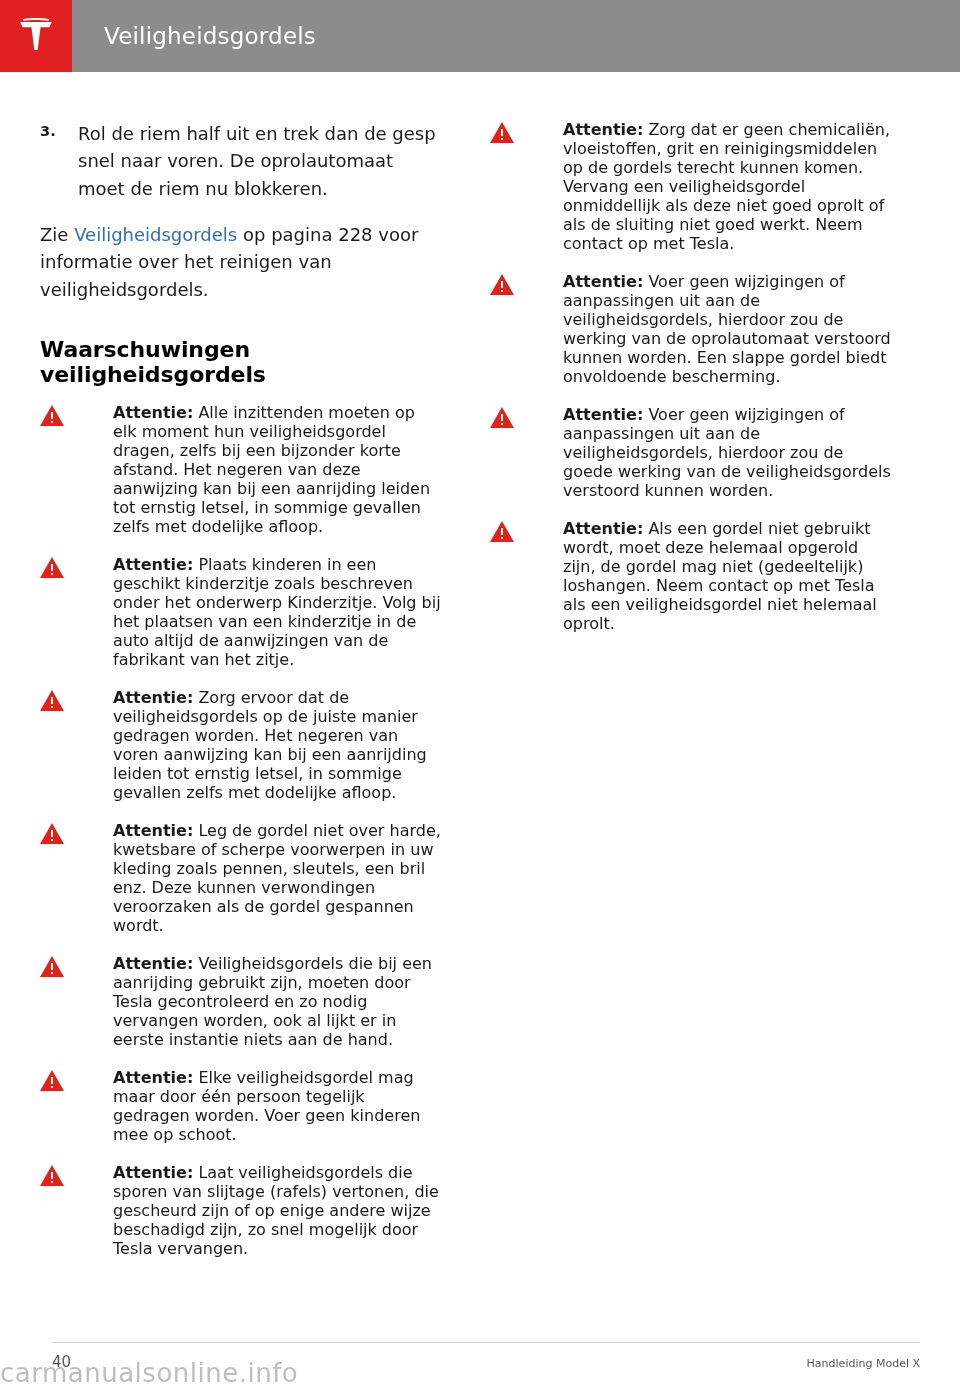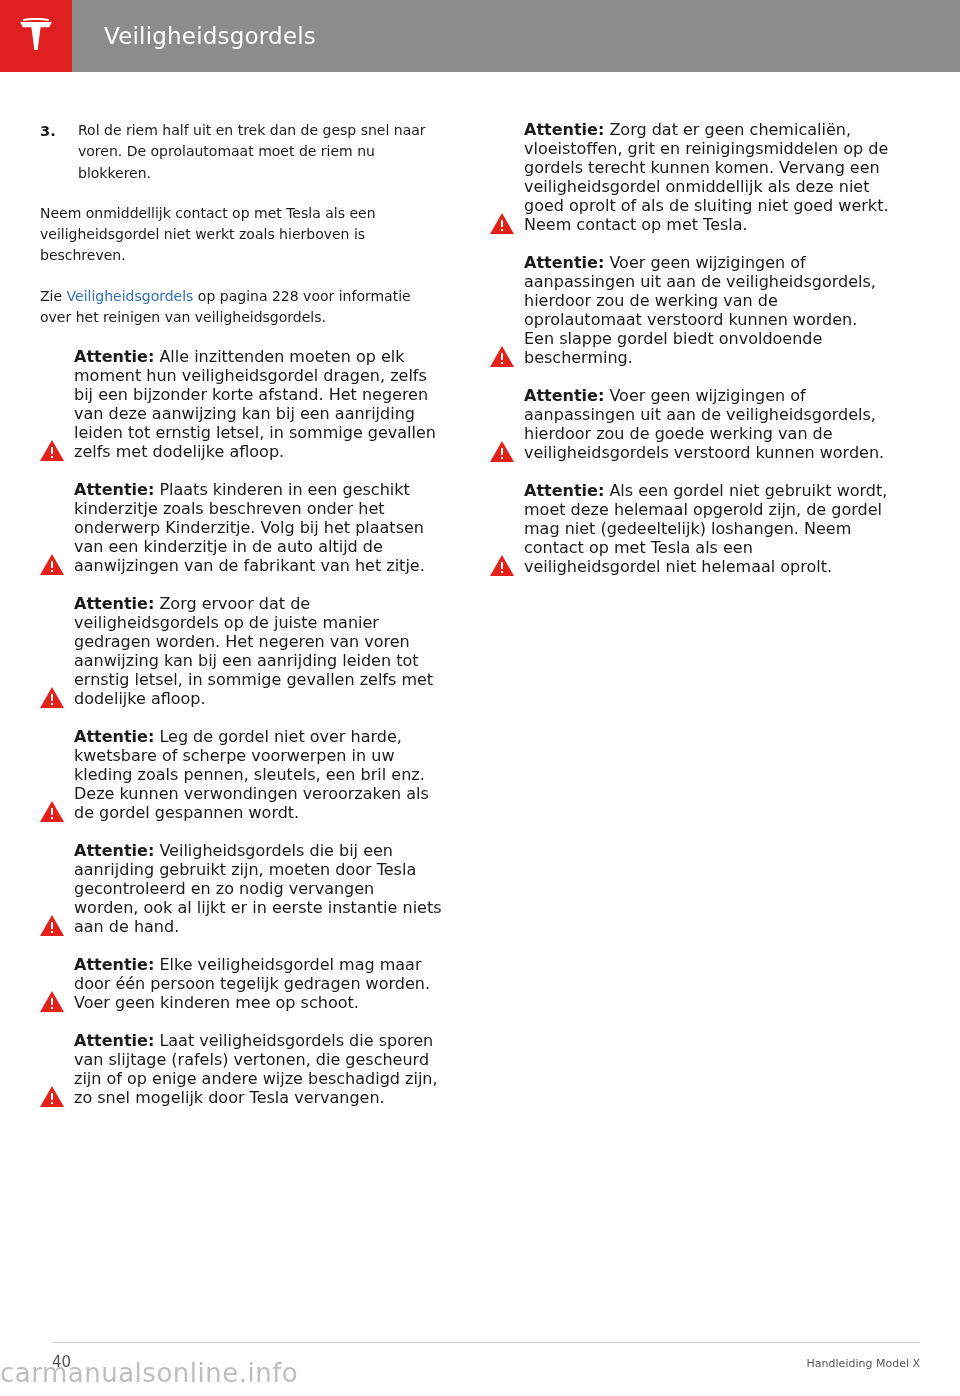--- a/index.html
+++ b/index.html
@@ -57,21 +57,21 @@
     gap: 48px;
     align-items: flex-start;
   }
   .col {
     width: 402px;
     flex: none;
   }
 
   
   p, li, div.txt {
-    font-size: 14px;
+    font-size: 18px;
     line-height: 1.52;
     color: #1c1c1c;
   }
   .para {
     margin: 0 0 19px 0;
   }
   .numbered {
     display: flex;
     margin: 0 0 19px 0;
   }
@@ -94,21 +94,22 @@
     font-weight: 700;
     margin: 34px 0 16px 0;
     letter-spacing: -0.1px;
     color: #000;
   }
 
   
   .warn {
     display: flex;
     margin: 0 0 19px 0;
-    align-items: flex-end;
+    align-items: flex-start;
+    gap: 39px;
   }
   .warn-icon {
     width: 34px;
     flex: none;
     padding-top: 2px;
   }
   .warn-icon svg { display: block; }
   .warn-body { flex: 1; }
   .warn-body b { font-weight: 700; }
 
@@ -169,24 +170,24 @@
 <div class="page">
   <div class="columns">
 
     <div class="col">
 
       <div class="numbered">
         <div class="num">3.</div>
         <div class="txt">Rol de riem half uit en trek dan de gesp snel naar voren. De oprolautomaat moet de riem nu blokkeren.</div>
       </div>
 
-      <p class="para">Neem onmiddellijk contact op met Tesla als een veiligheidsgordel niet werkt zoals hierboven is beschreven.</p>
 
       <p class="para"><span>Zie </span><a class="link" href="#">Veiligheidsgordels</a><span> op pagina 228 voor informatie over het reinigen van veiligheidsgordels.</span></p>
 
+      <h2 class="section-heading">Waarschuwingen veiligheidsgordels</h2>
 
       <div class="warn first-warn">
         <div class="warn-icon">
           <svg width="24" height="21" viewBox="0 0 24 21" aria-hidden="true">
             <path d="M12 0 L24 21 L0 21 Z" fill="#e32119"></path>
             <rect x="11" y="7" width="2" height="7" fill="#ffffff"></rect>
             <rect x="11" y="16" width="2" height="2" fill="#ffffff"></rect>
           </svg>
         </div>
         <div class="warn-body"><b>Attentie:</b><span> Alle inzittenden moeten op elk moment hun veiligheidsgordel dragen, zelfs bij een bijzonder korte afstand. Het negeren van deze aanwijzing kan bij een aanrijding leiden tot ernstig letsel, in sommige gevallen zelfs met dodelijke afloop.</span></div>

